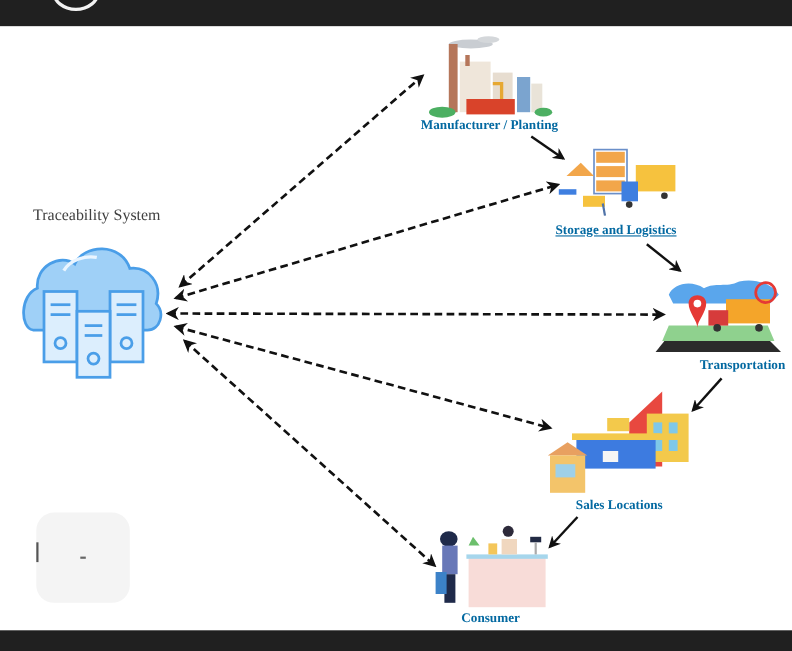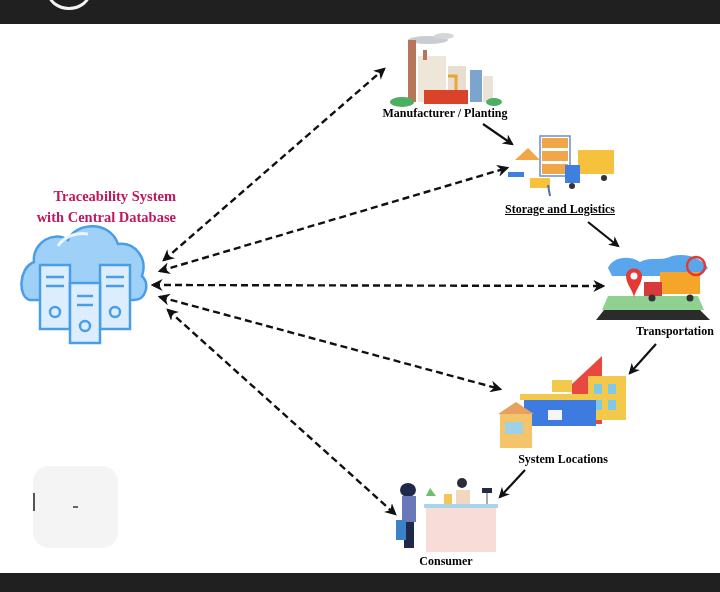--- a/index.html
+++ b/index.html
@@ -2,22 +2,22 @@
 <html><head>
 <meta charset="utf-8">
 <style>
   html,body{margin:0;padding:0;}
   body{width:720px;height:592px;position:relative;overflow:hidden;background:#ffffff;font-family:"Liberation Serif","DejaVu Serif",serif;}
   .topbar{position:absolute;left:0;top:0;width:720px;height:24px;background:#202020;overflow:hidden;}
   .topbar .circle{position:absolute;left:47px;top:-26px;width:38px;height:30px;border-radius:50%;background:#1e1e1e;border:3px solid #f2f2f2;}
   .botbar{position:absolute;left:0;top:573px;width:720px;height:19px;background:#202020;}
   .stage{position:absolute;left:0;top:24px;width:720px;height:549px;background:#fff;}
   svg.diagram{position:absolute;left:0;top:0;width:720px;height:592px;}
-  .lbl{position:absolute;font-weight:bold;color:#000000;font-size:12px;white-space:nowrap;text-align:center;}
-  .title{position:absolute;left:0;top:186px;width:176px;text-align:right;font-weight:bold;color:#be185d;font-size:14.5px;line-height:21px;}
+  .lbl{position:absolute;font-weight:bold;color:#0369a1;font-size:12px;white-space:nowrap;text-align:center;}
+  .title{position:absolute;left:0;top:186px;width:176px;text-align:center;font-weight:normal;color:#404040;font-size:14.5px;line-height:21px;}
   .floatbtn{position:absolute;left:33px;top:466px;width:85px;height:82px;border-radius:16px;background:#f4f4f4;}
   .floatbtn .dash{position:absolute;left:40px;top:40px;width:5px;height:2px;background:#666;}
   .floatbtn .edge{position:absolute;left:0;top:27px;width:2px;height:18px;background:#555;}
 </style>
 </head>
 <body>
 
 <div class="topbar">
   <div class="circle"></div>
 </div>
@@ -133,27 +133,26 @@
     <rect x="486" y="493" width="2" height="11" fill="#aaa"></rect>
     <ellipse cx="408" cy="490" rx="8" ry="7" fill="#1f2a4a"></ellipse>
     <rect x="402" y="496" width="14" height="26" fill="#6878b8"></rect>
     <rect x="404" y="522" width="10" height="26" fill="#1f2a4a"></rect>
     <rect x="396" y="520" width="10" height="20" fill="#3c82c8"></rect>
   </g>
 </svg>
 
 <div class="title">
   <div>Traceability System</div>
-  <div>with Central Database</div>
 </div>
 
 <div class="lbl" style="left:370px;top:106px;width:150px;">Manufacturer / Planting</div>
 <div class="lbl" style="left:490px;top:202px;width:140px;text-decoration:underline;">Storage and Logistics</div>
 <div class="lbl" style="left:623px;top:324px;width:104px;">Transportation</div>
-<div class="lbl" style="left:508px;top:452px;width:110px;">System Locations</div>
+<div class="lbl" style="left:508px;top:452px;width:110px;">Sales Locations</div>
 <div class="lbl" style="left:406px;top:554px;width:80px;">Consumer</div>
 
 <div class="floatbtn">
   <div class="edge"></div>
   <div class="dash"></div>
 </div>
 
 <div class="botbar"></div>
 
 </body></html>

